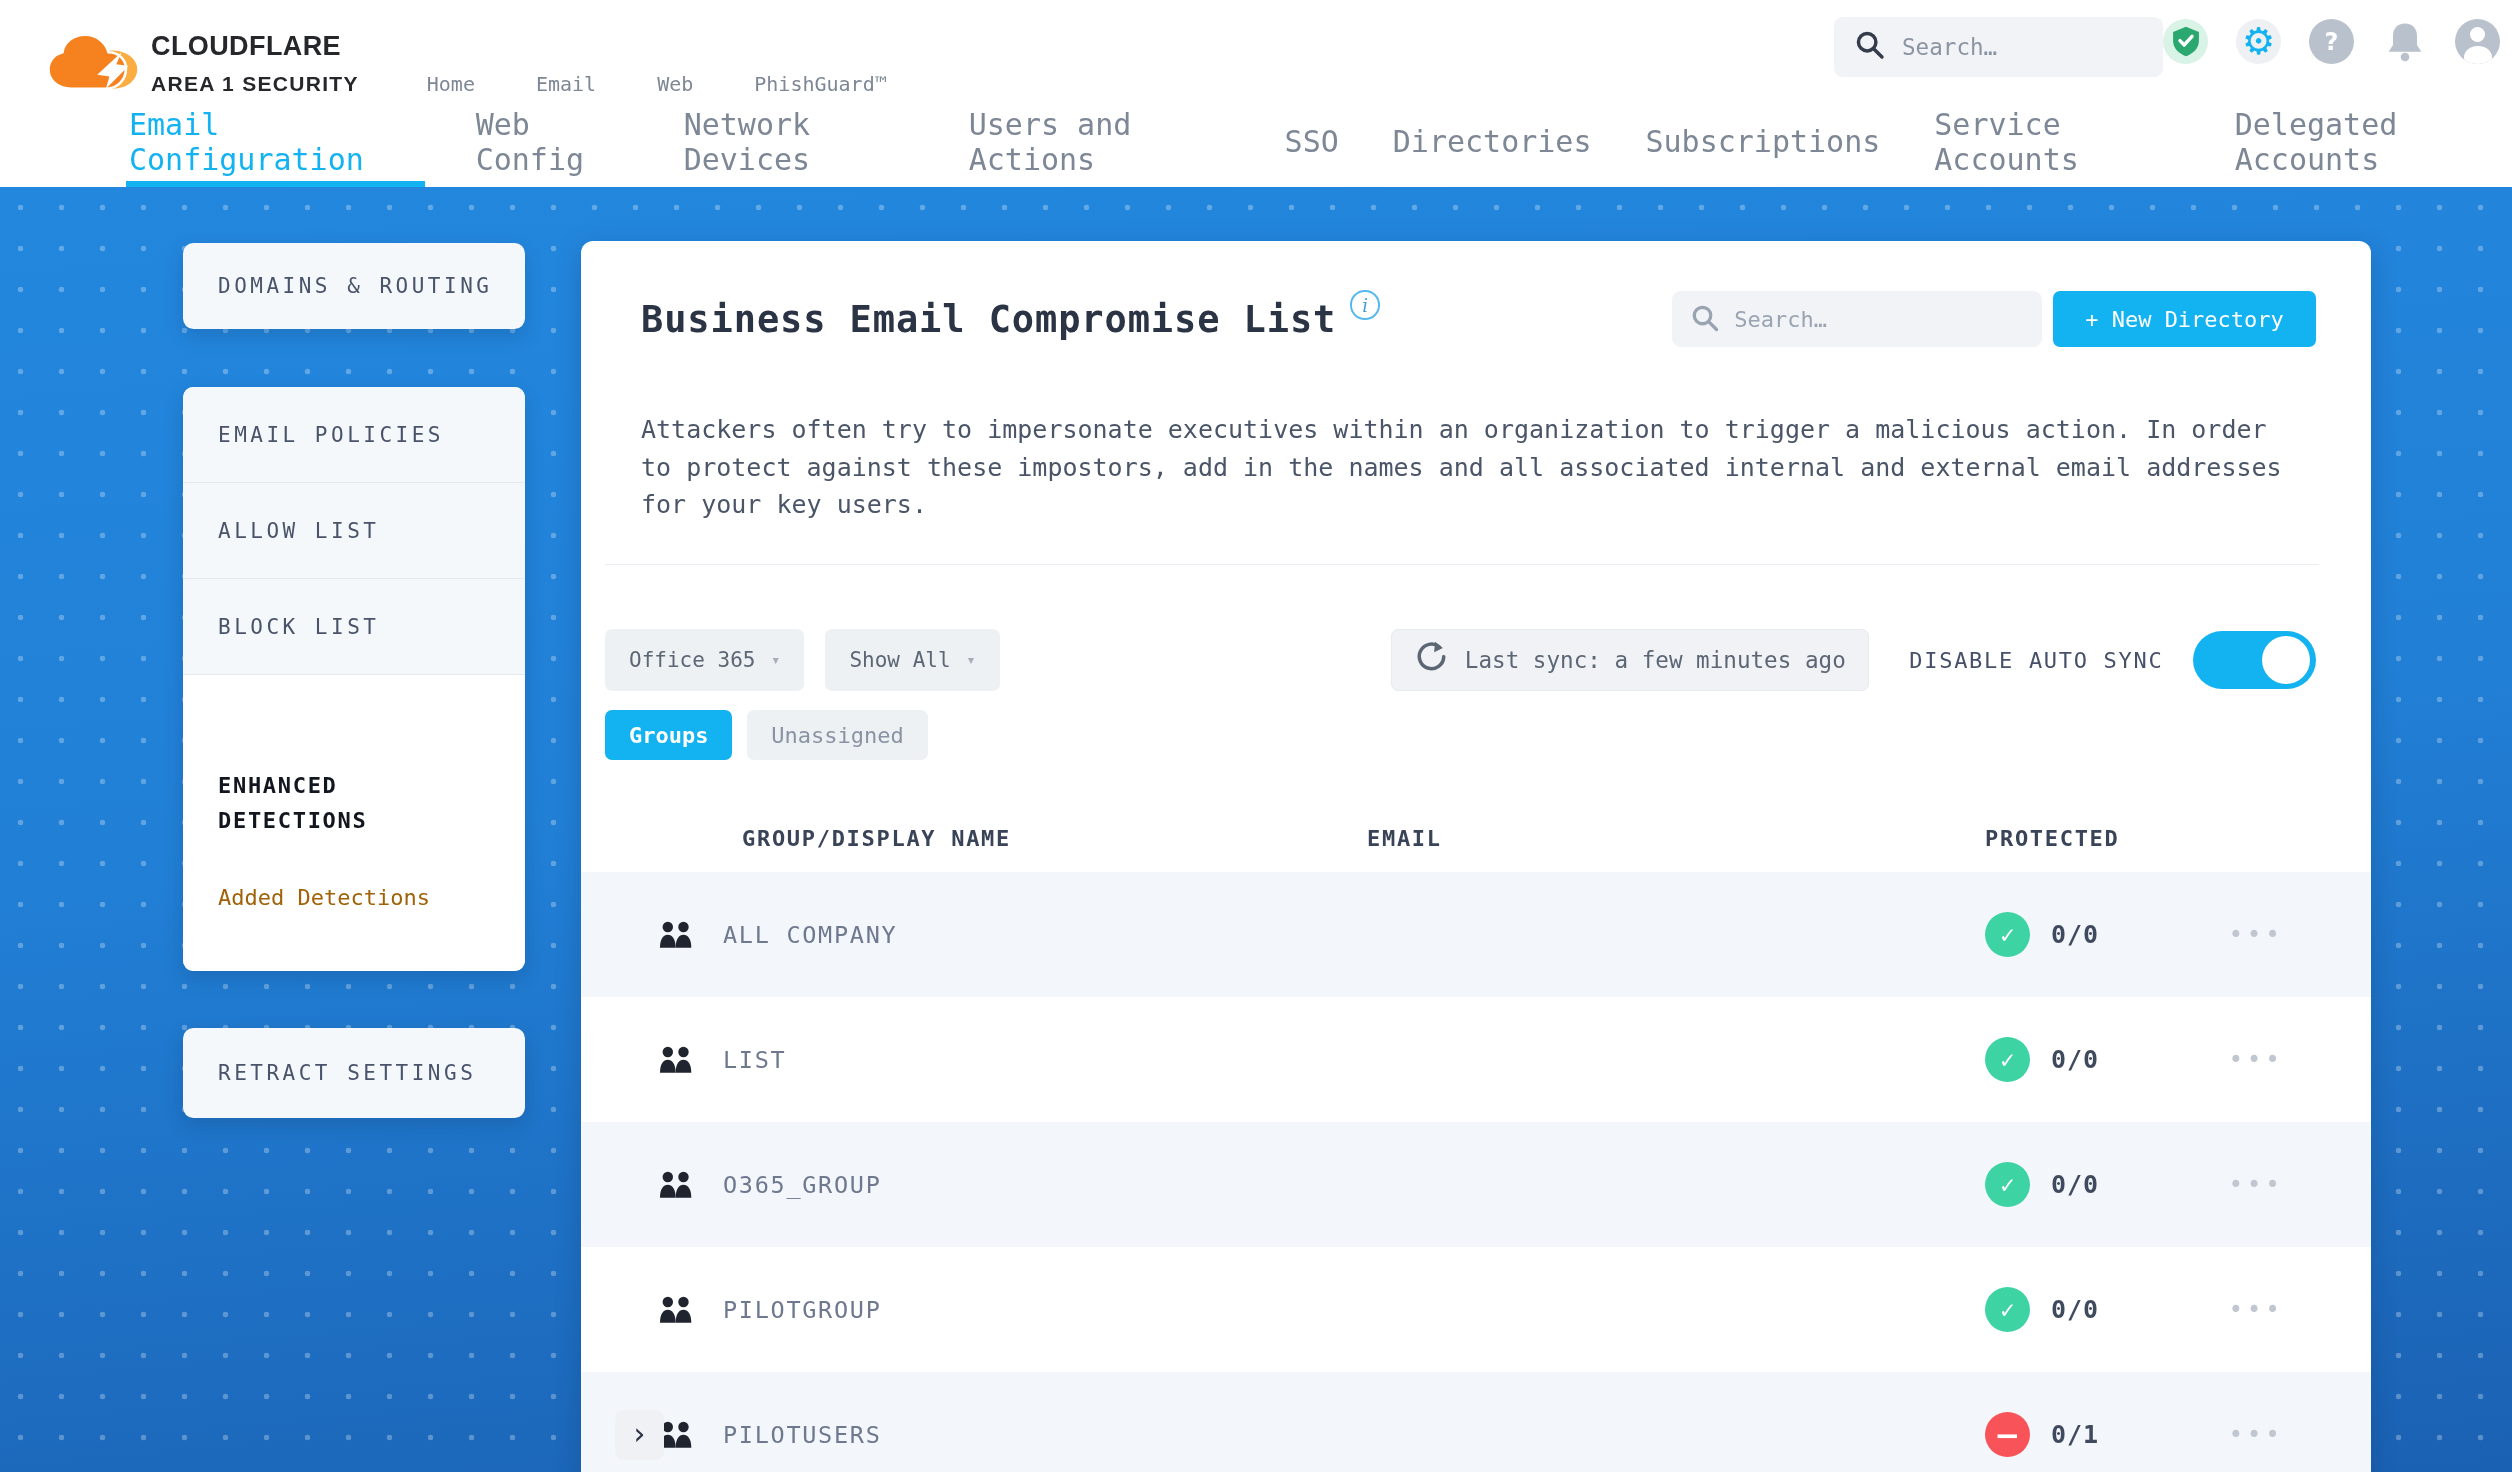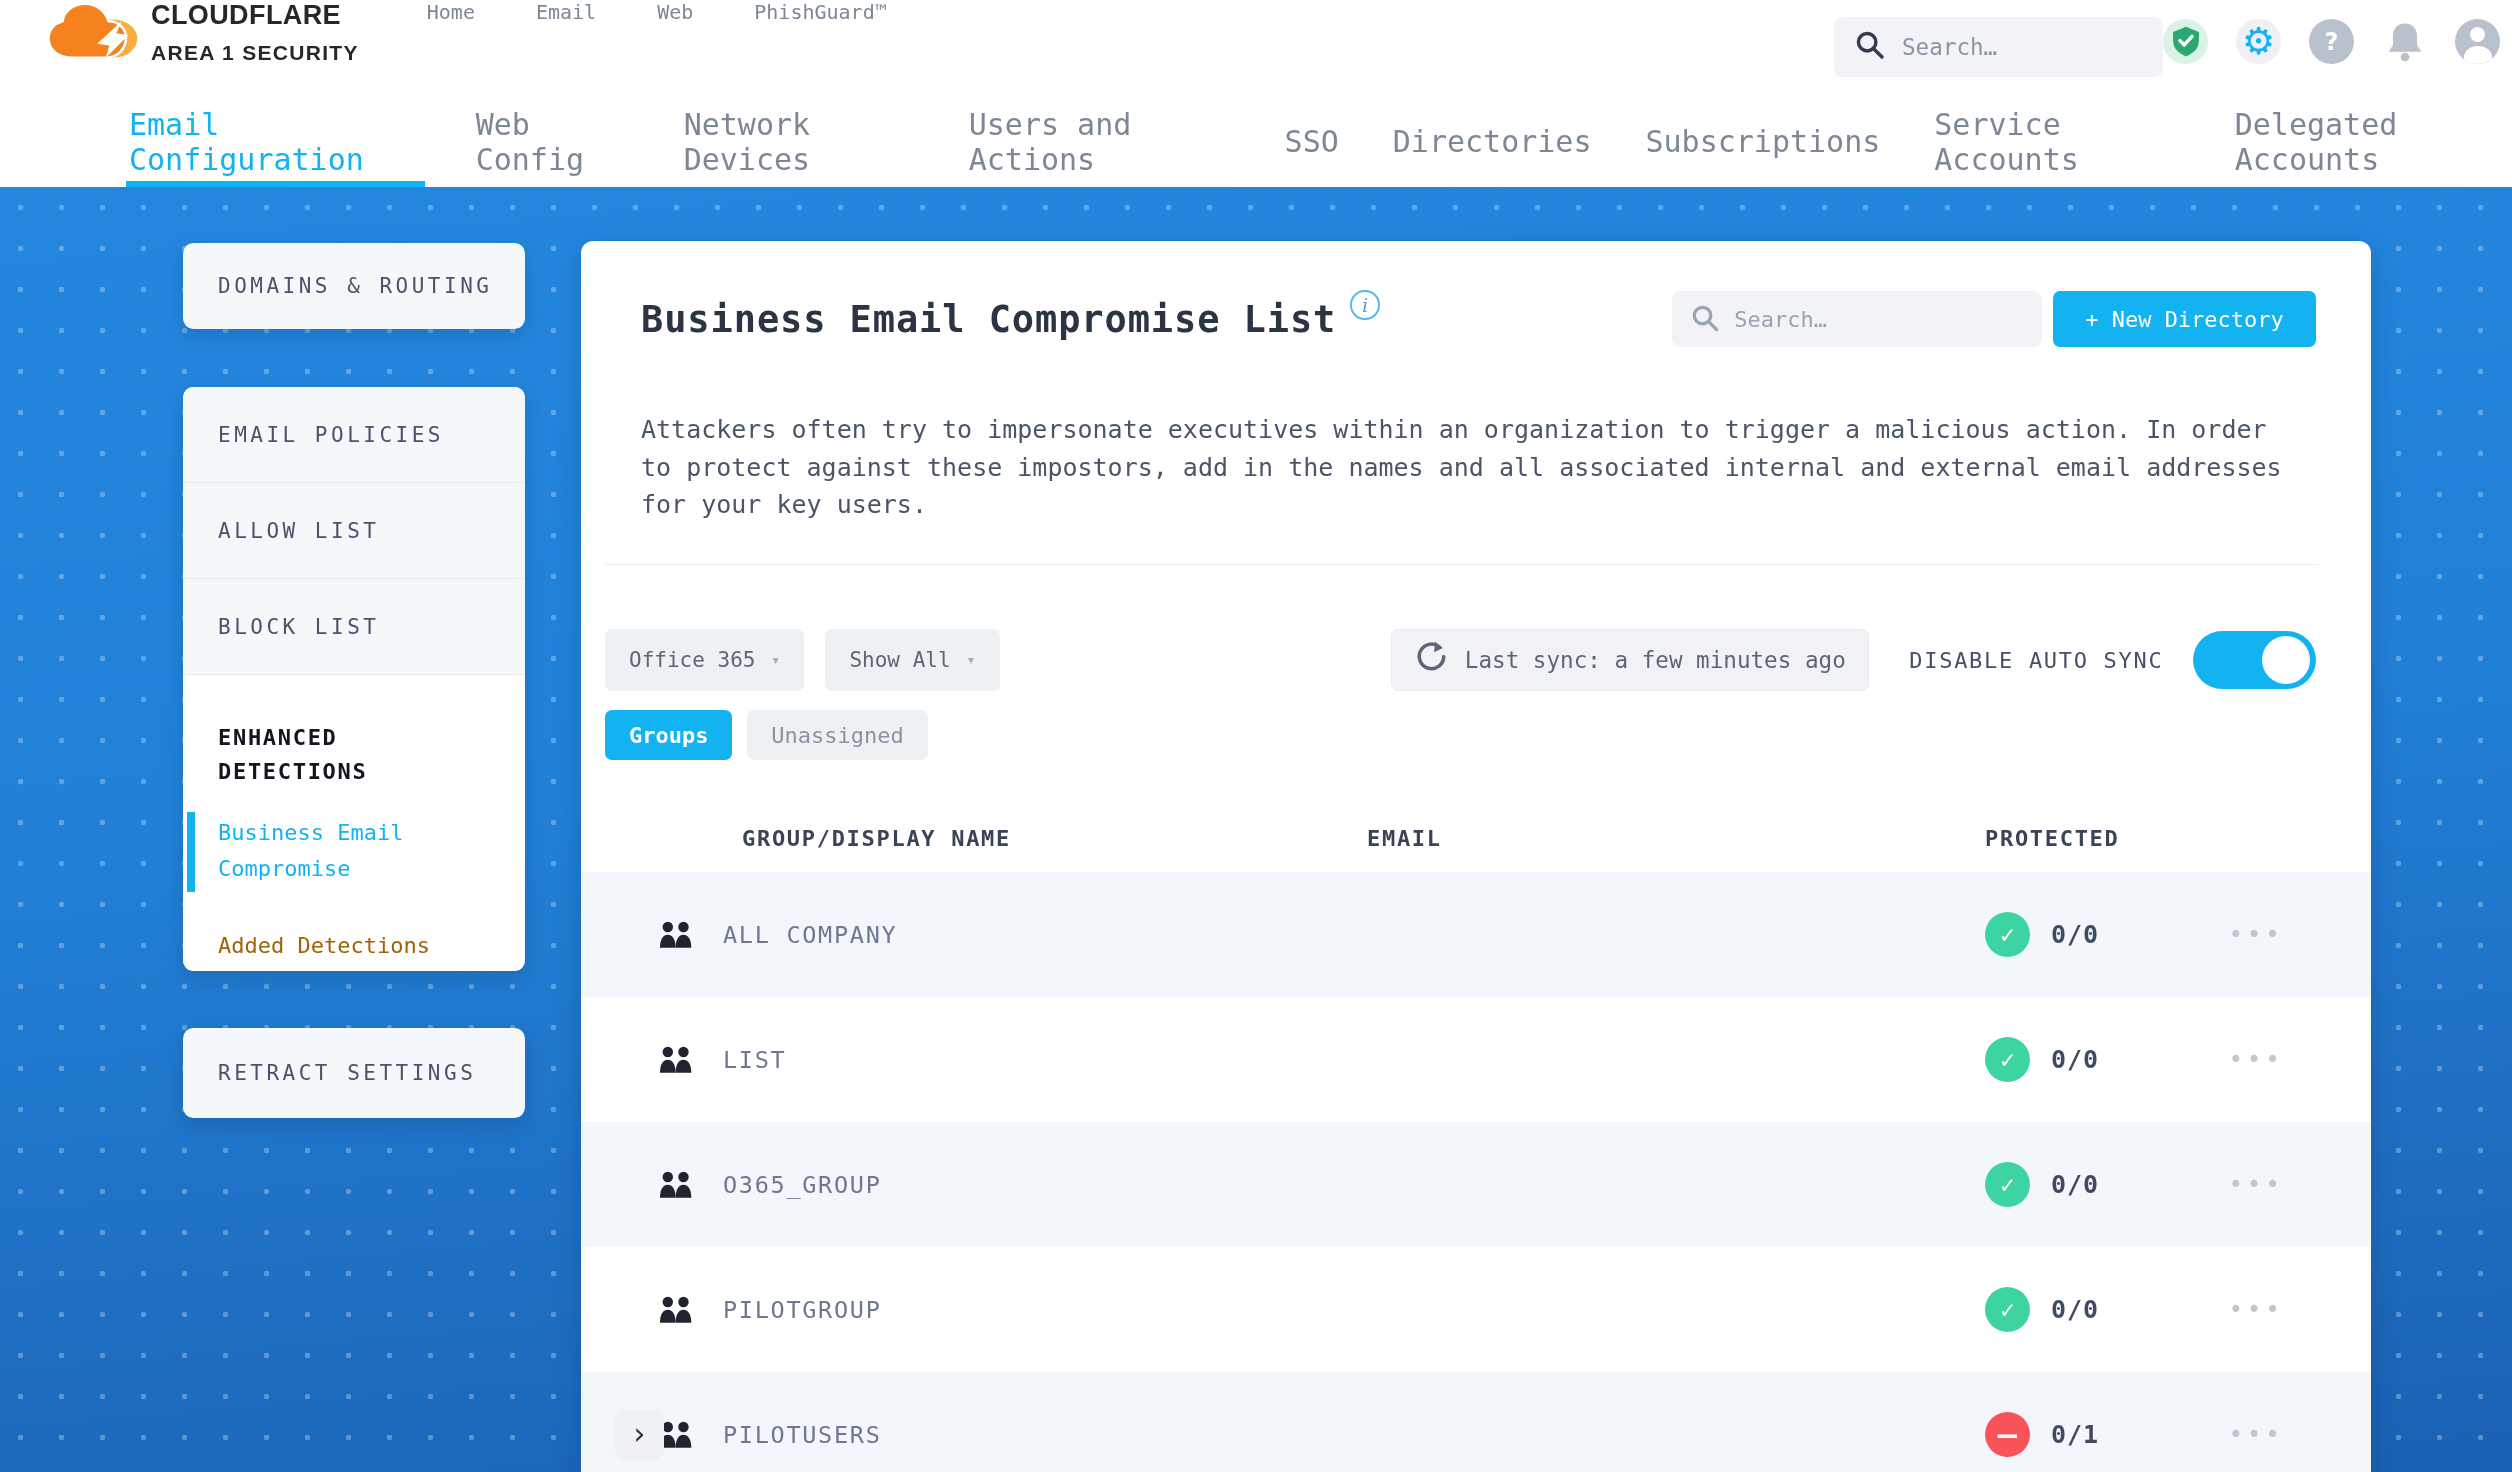--- a/index.html
+++ b/index.html
@@ -5,21 +5,21 @@
   * { margin:0; padding:0; box-sizing:border-box; }
   html,body { width:2512px; height:1473px; overflow:hidden; }
   body {
     font-family:"DejaVu Sans Mono", monospace;
     background:#fff; position:relative;
   }
 
   
   .header {
     position:absolute; top:0; left:0; width:2512px; height:96px;
-    background:#fff; display:flex; align-items:flex-start; z-index:5;
+    background:#fff; display:flex; align-items:flex-end; z-index:5;
   }
   .logo { display:flex; align-items:center; margin-left:45px; cursor:pointer; }
   .logo svg { display:block; }
   .logo-text { margin-left:12px; font-family:"Liberation Sans", sans-serif; }
   .brand { font-size:27px; font-weight:900; color:#22283; color:#26272b; letter-spacing:0.4px; }
   .brand-sub { font-size:21px; font-weight:700; color:#26272b; letter-spacing:1.3px; margin-top:10px; }
   .hnav { display:flex; gap:61px; margin-left:68px; }
   .hnav-item { font-size:20px; color:#7d8795; cursor:pointer; }
   .hsearch {
     position:absolute; left:1834px; top:16.5px; width:329px; height:60px;
@@ -242,24 +242,20 @@
     </div>
     <div class="pol-item">
       <span class="side-label">ALLOW LIST</span>
     </div>
     <div class="pol-item">
       <span class="side-label">BLOCK LIST</span>
     </div>
     <div class="pol-item pol-active">
       <div>
         <div class="pol-active-title">ENHANCED DETECTIONS</div>
-        <div class="sub-item">
-          <span class="sub-bec-bar"></span>
-          <div class="sub-bec">Business Email Compromise</div>
-        </div>
         <div class="sub-added">Added Detections</div>
       </div>
     </div>
   </div>
 
   <div class="scard card-retract">
     <span class="side-label">RETRACT SETTINGS</span>
   </div>
 
   <div class="panel">

